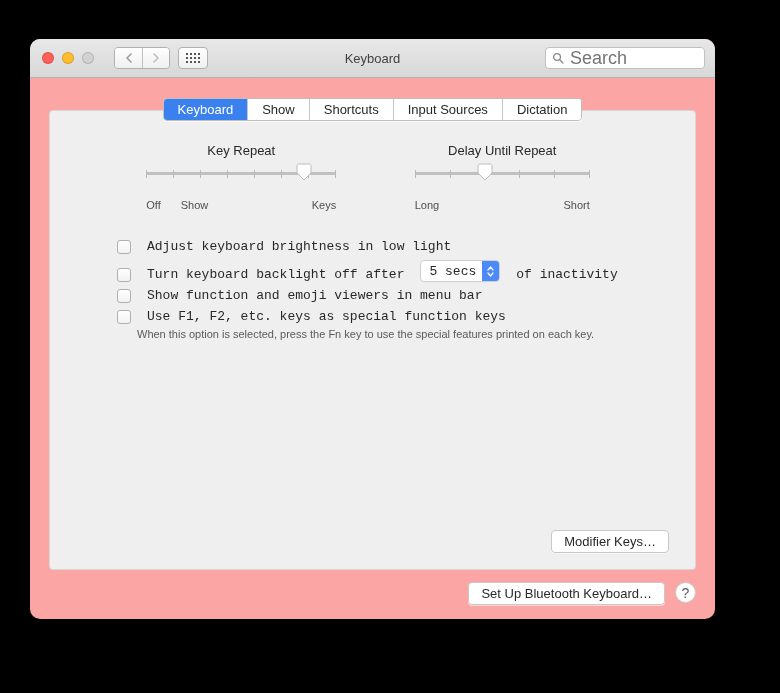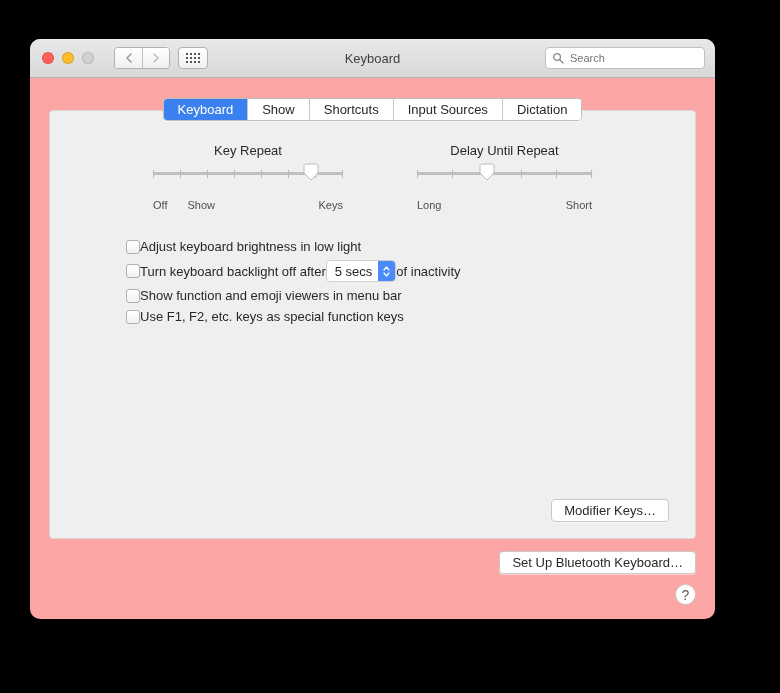--- a/index.html
+++ b/index.html
@@ -96,21 +96,21 @@
     border: 1px solid #c0c0c0;
     display: flex;
     align-items: center;
     padding: 0 6px;
     gap: 4px;
   }
   .search svg { flex: 0 0 auto; }
   .search input {
     border: none; outline: none;
     width: 100%;
-    font-size: 11px;
+    font-size: 18px;
     color: #909090;
     background: transparent;
   }
   .content {
     flex: 1;
     padding: 20px 19px 0 19px;
     display: flex;
     flex-direction: column;
   }
   .tab-bar {
@@ -139,21 +139,21 @@
     background: #3a80ee;
     color: #fff;
     border-left-color: #3a80ee;
   }
   .panel {
     margin-top: -11px;
     flex: 1;
     border: 1px solid #d7d7d7;
     background: #efefef;
     border-radius: 4px;
-    padding: 32px 26px 16px 26px;
+    padding: 32px 26px 16px 17px;
     display: flex;
     flex-direction: column;
     position: relative;
   }
   .sliders-row {
     display: flex;
     justify-content: space-around;
     padding: 0 40px 25px 40px;
   }
   .slider-block { width: 190px; }
@@ -194,23 +194,24 @@
   .slider-labels {
     display: flex;
     justify-content: space-between;
     font-size: 11px;
     color: #4f4f4f;
     margin-top: 3px;
   }
   .checks { padding-left: 50px; padding-right: 10px; }
   .check-row {
     display: flex;
-    align-items: center;
-    gap: 0;
+    align-items: flex-end;
+    gap: 16px;
     padding: 3px 0;
+    font-family: Liberation Mono, monospace;
   }
   .checkbox {
     width: 14px; height: 14px;
     border: 1px solid #b0b0b0;
     border-radius: 3px;
     background: linear-gradient(#ffffff,#f2f2f2);
     flex-shrink: 0;
   }
   .select {
     border: 1px solid #cfcfcf;
@@ -249,24 +250,23 @@
     border: 1px solid #c8c8c8;
     border-radius: 4px;
     padding: 3px 12px;
     font-size: 13px;
     box-shadow: 0 1px 0 rgba(255,255,255,0.5);
     cursor: default;
   }
   .footer {
     display: flex;
     justify-content: flex-end;
-    align-items: flex-end;
+    align-items: flex-start;
     gap: 10px;
     padding: 12px 19px 14px 19px;
-    flex-direction: column;
   }
   .help-btn {
     width: 21px; height: 21px;
     border-radius: 50%;
     border: 1px solid #c8c8c8;
     background: #fff;
     display: flex; align-items: center; justify-content: center;
     font-size: 14px;
     color: #5a5a5a;
   }
@@ -413,20 +413,21 @@
           <span>of inactivity</span>
         </div>
         <div class="check-row">
           <div class="checkbox"></div>
           <span>Show function and emoji viewers in menu bar</span>
         </div>
         <div class="check-row">
           <div class="checkbox"></div>
           <span>Use F1, F2, etc. keys as special function keys</span>
         </div>
+        <div class="help-text">When this option is selected, press the Fn key to use the special features printed on each key.</div>
       </div>
 
       <div class="mod-btn-row">
         <div class="mac-btn">Modifier Keys…</div>
       </div>
 
     </div>
   </div>
 
   <div class="footer">

